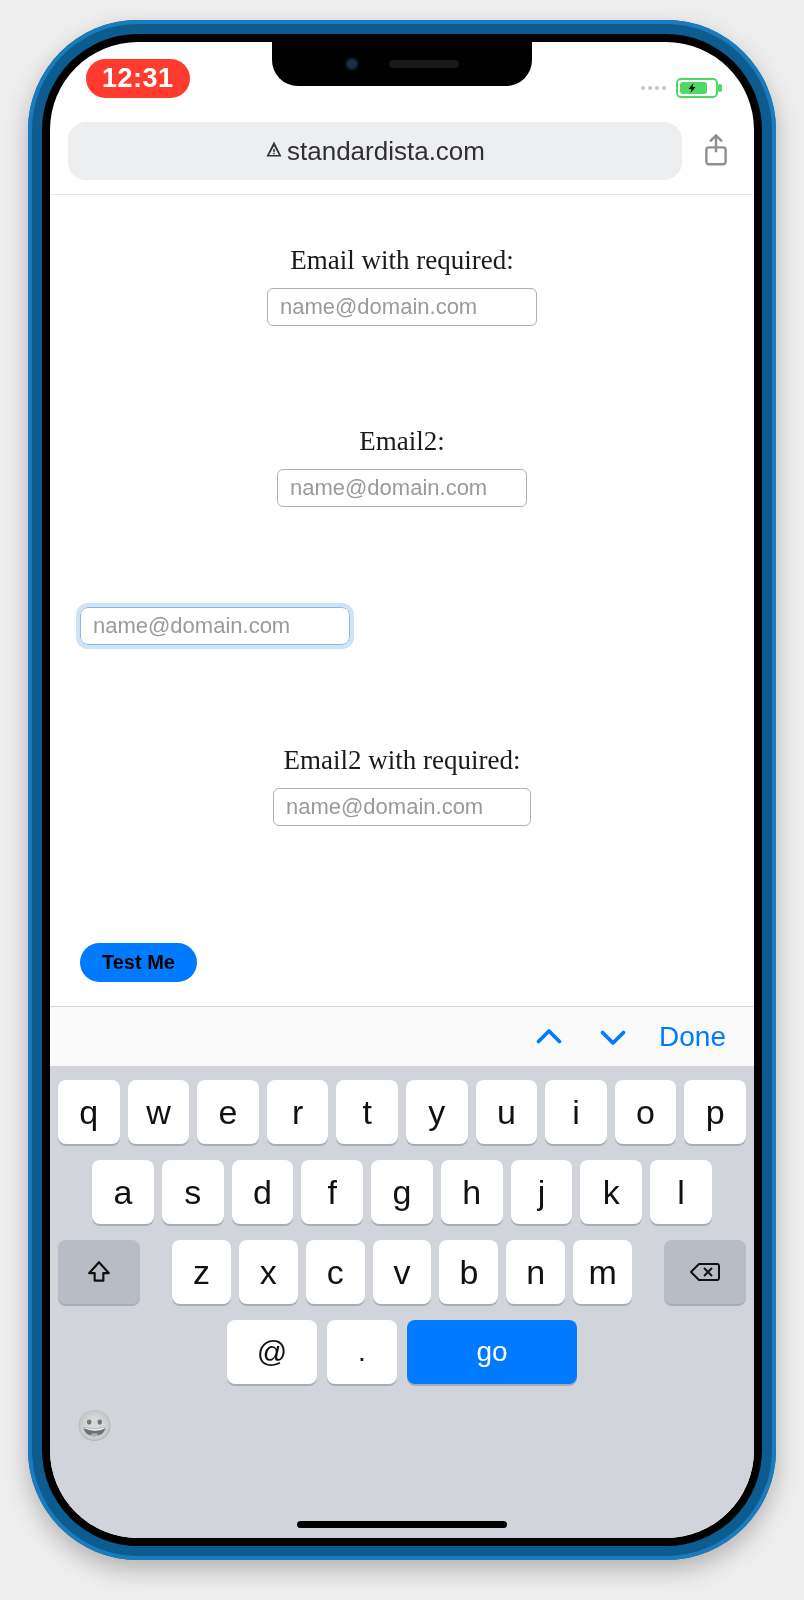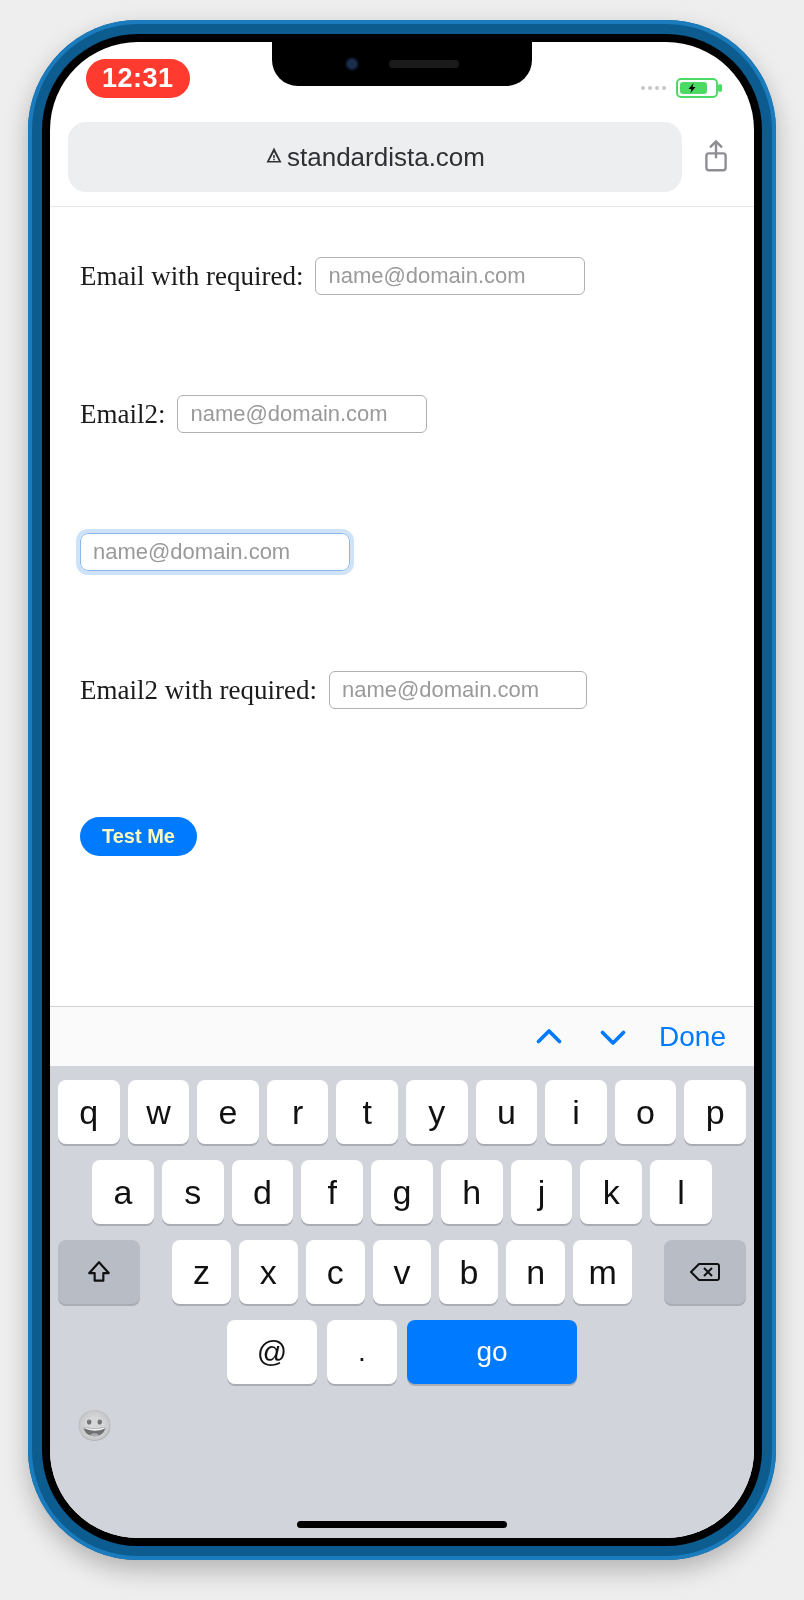--- a/index.html
+++ b/index.html
@@ -72,53 +72,53 @@
   .battery::after { content:""; position:absolute; right:-6px; top:4px; width:4px; height:8px; background:#4cd964; border-radius:2px; }
   .battery-fill { position:absolute; left:2px; top:2px; bottom:2px; width:70%; background:#4cd964; border-radius:3px; display:flex; align-items:center; justify-content:center;}
   .battery-fill svg { width:12px; height:12px; }
 
   
   .browser-bar {
     margin: 20px 18px 0 18px;
     display:flex; align-items:center; gap:14px;
   }
   .url-pill {
-    flex:1; height:70px; background:#eceef0; border-radius:18px;
+    flex:1; height:58px; background:#eceef0; border-radius:18px;
     display:flex; align-items:center; justify-content:center; gap:4px;
     font-size:26px; color:#303034;
   }
   .url-pill .warn { font-size:18px; color:#303034; }
   .share-btn { width:40px; height:40px; display:flex; align-items:center; justify-content:center; }
   .thin-sep { height:1px; background:#e5e5e8; margin-top:14px; }
 
   
   .page { padding: 50px 30px 0 30px; font-family: Georgia, "Times New Roman", serif; color:#1b1b1b; }
   .field { margin-bottom: 100px; }
   .field label { font-size:27px; }
-  .inline { display:flex; align-items:center; gap:12px; flex-wrap:wrap; }
+  .inline { display:flex; align-items:center; gap:12px; flex-wrap:wrap;flex-direction:column; }
   .txt-input {
     font-family: -apple-system, Helvetica, Arial, sans-serif;
     font-size:22px; color:#222;
     height:38px; padding:0 12px;
     border:1px solid #b0b0b0; border-radius:6px;
     background:#fff;
   }
   .txt-input::placeholder { color:#9a9a9a; }
   .w270 { width:270px; }
   .w250 { width:250px; }
   .w258 { width:258px; }
   .txt-input.focused {
     border:1px solid #8ab6e8;
     outline:4px solid #cfe3f7;
     border-radius:8px;
   }
   .block-label { display:block; margin-bottom:14px; }
   .btn-test {
-    display:inline-block; margin-top:8px;
-    background:#007aff; color:#fef9c3;
+    display:inline-block; margin-top:17px;
+    background:#007aff; color:#000000;
     border:none; border-radius:22px;
     padding:8px 22px; font-size:20px; font-weight:700;
     font-family: -apple-system, Helvetica, Arial, sans-serif;
   }
 
   
   .kbd-accessory {
     position:absolute; left:0; right:0;
     bottom: 472px;
     height:60px;

